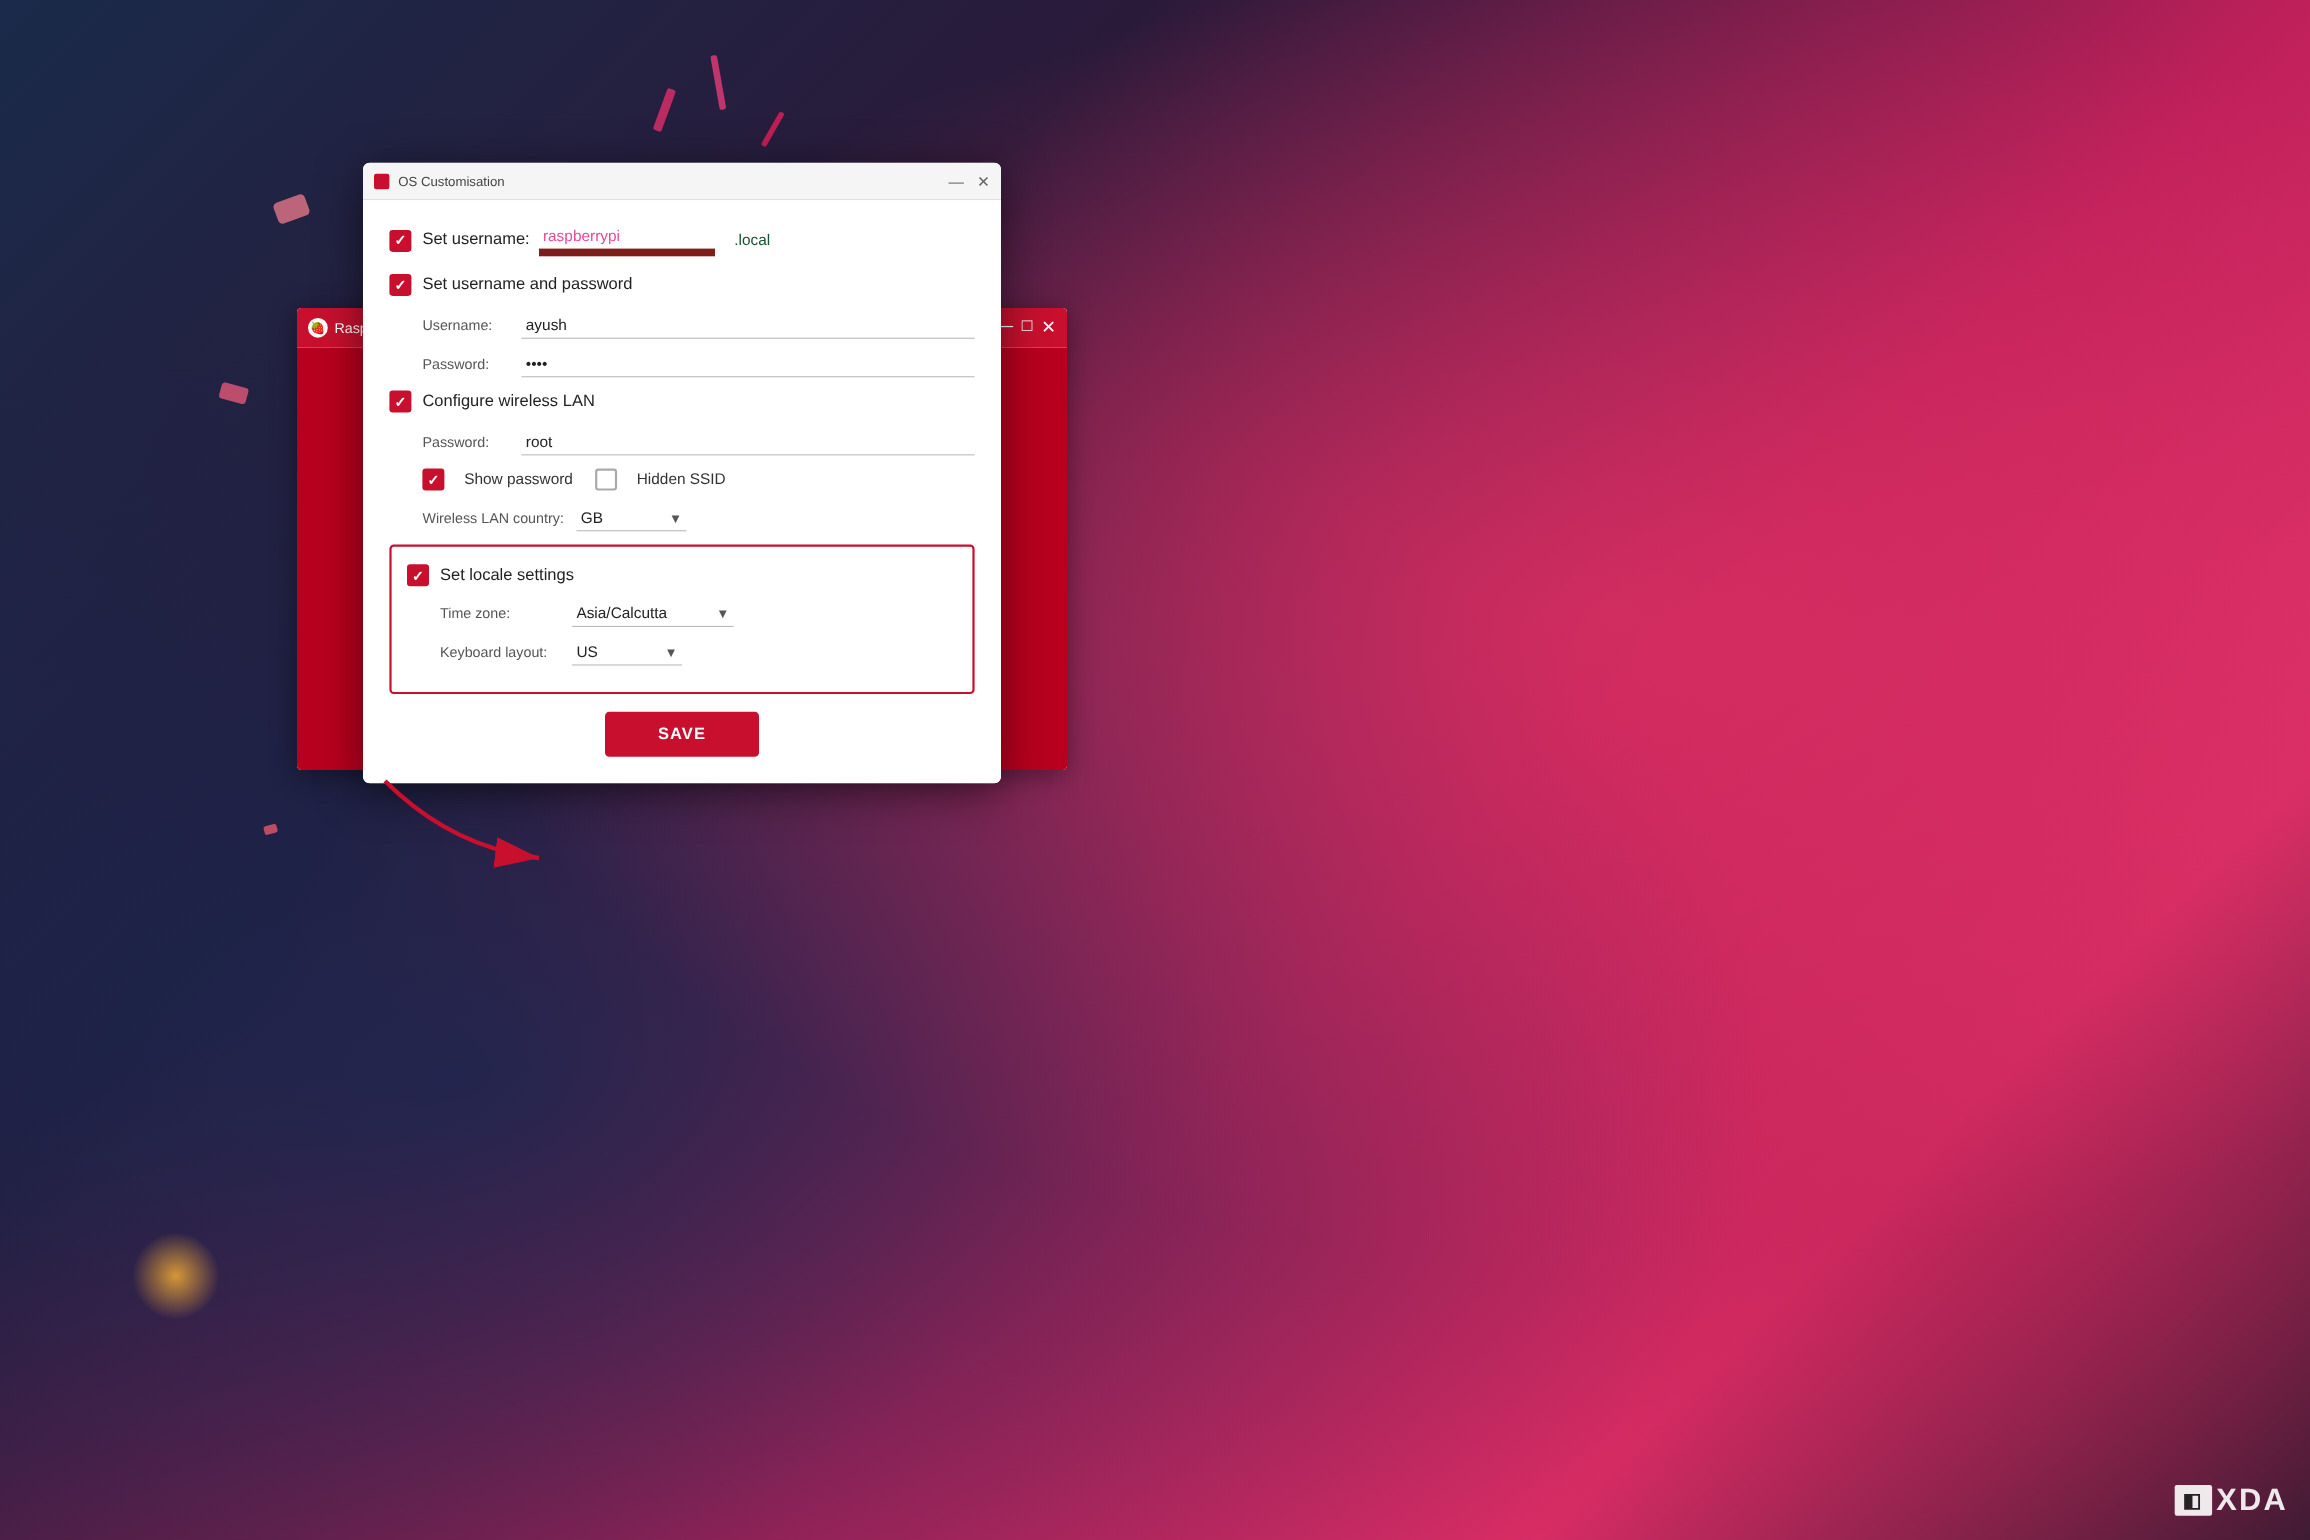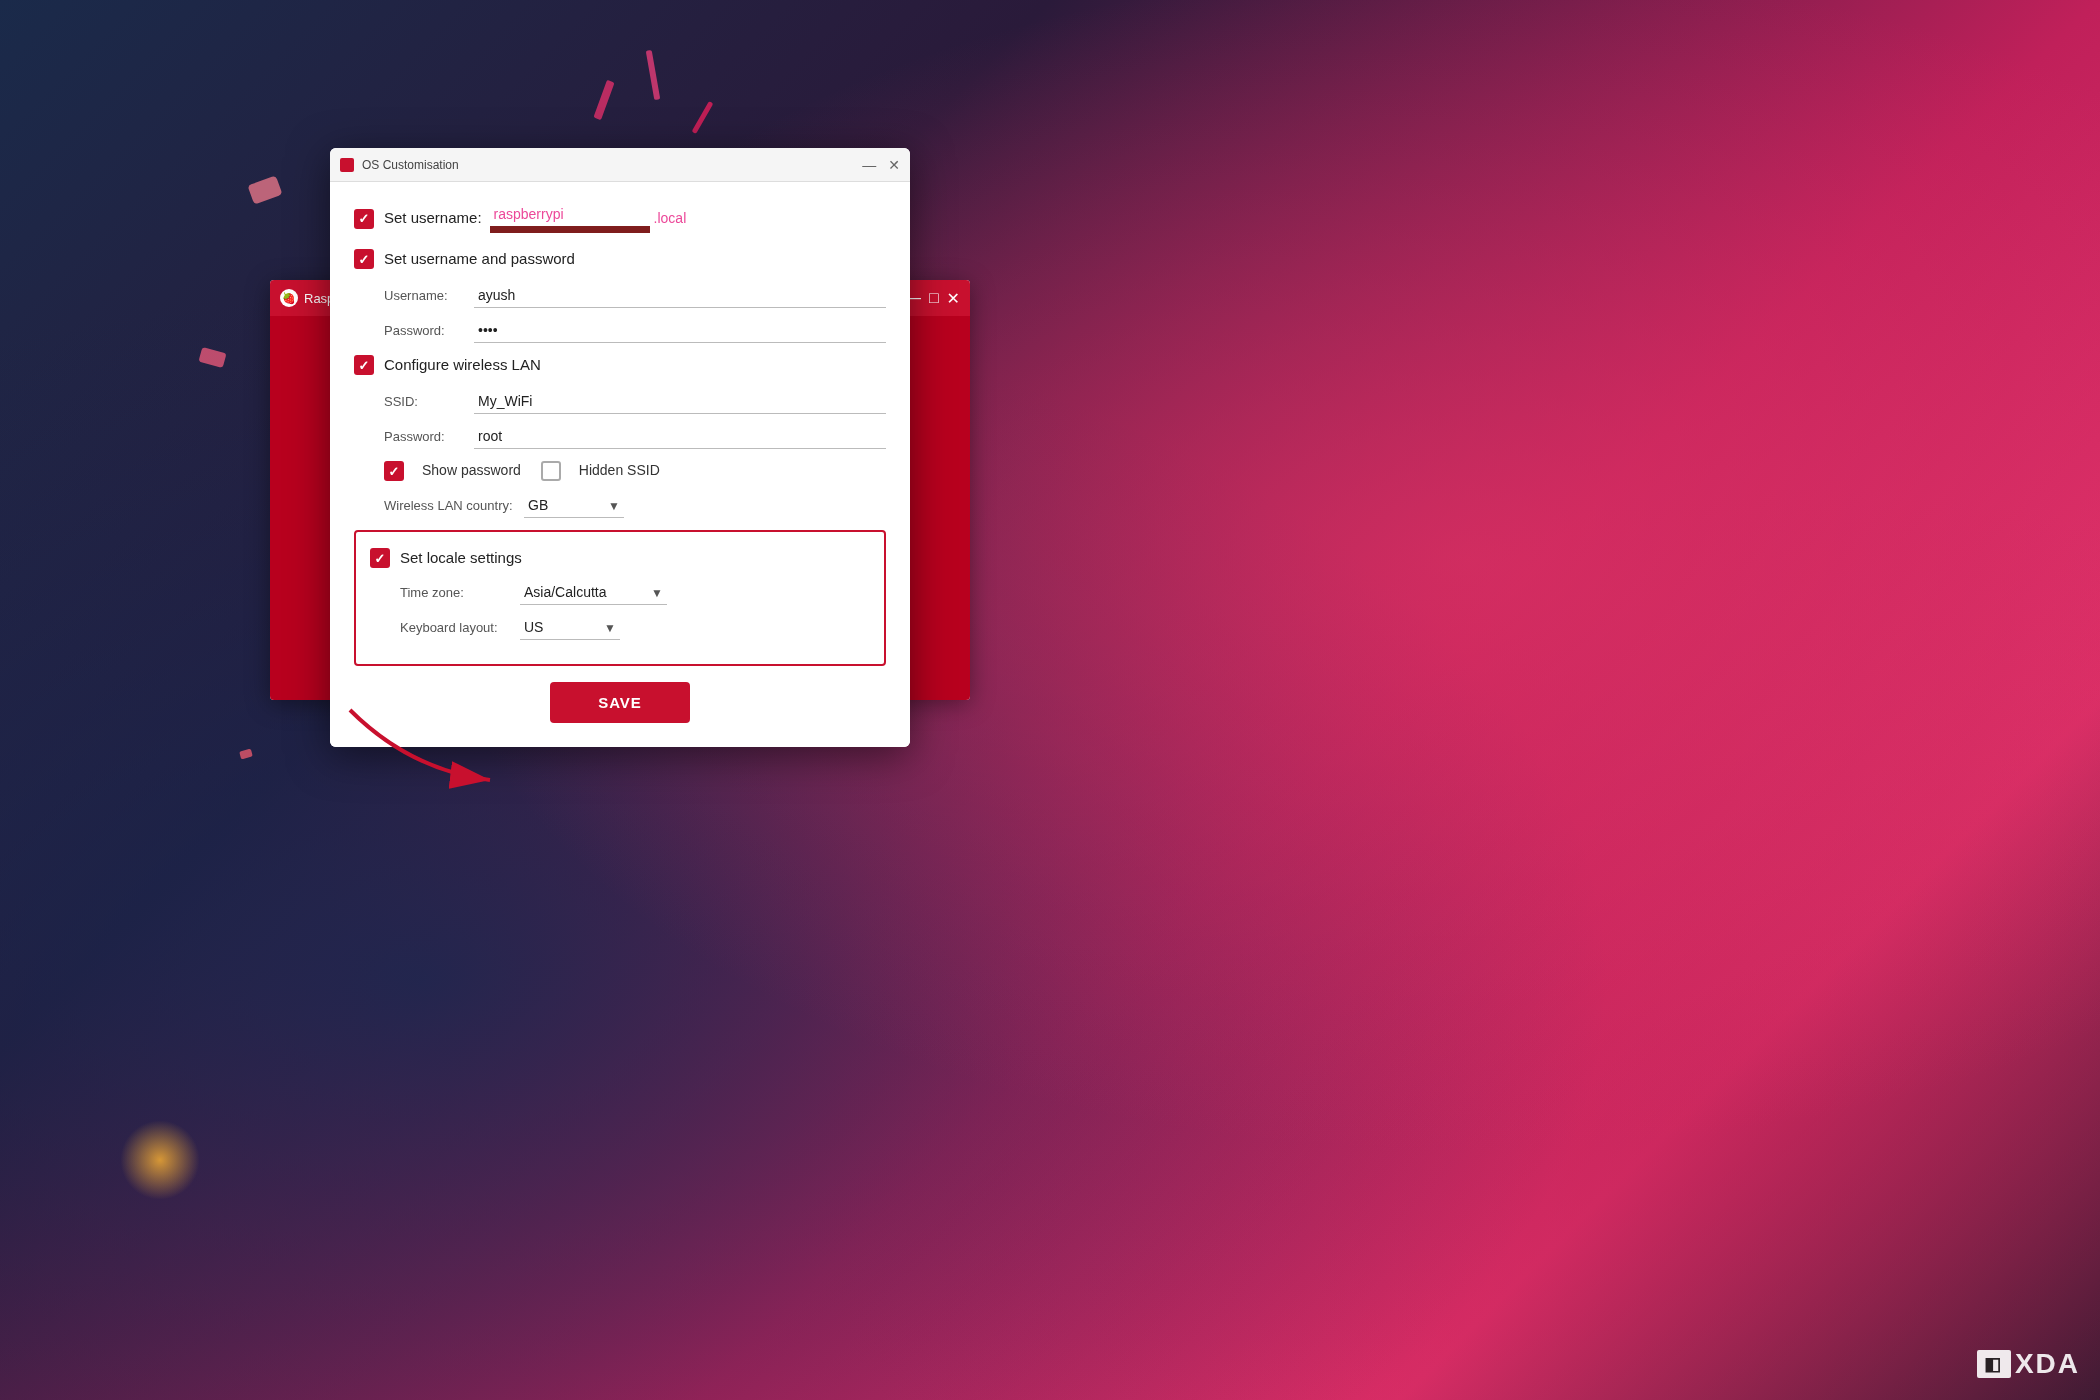--- a/index.html
+++ b/index.html
@@ -268,22 +268,22 @@
       border-bottom: 1px solid #bbb;
       padding: 4px 4px;
       font-size: 14px;
       color: #222;
       background: transparent;
       outline: none;
     }
 
     .field-suffix {
       font-size: 14px;
-      color: #ec4899;
-      margin-left: 4px;
+      color: #14532d;
+      margin-left: 18px;
     }
 
     
     .hostname-row {
       display: flex;
       align-items: center;
       margin-bottom: 14px;
     }
 
     .hostname-input {
@@ -530,24 +530,20 @@
       <input class="field-input" type="text" value="ayush" style="">
     </div>
     <div class="field-row">
       <span class="field-label">Password:</span>
       <input class="field-input" type="password" value="pass" style="">
     </div>
 
     <div class="section-row">
       <div class="checkbox"></div>
       <span class="section-label">Configure wireless LAN</span>
-    </div>
-    <div class="field-row">
-      <span class="field-label">SSID:</span>
-      <input class="field-input" type="text" value="My_WiFi" style="">
     </div>
     <div class="field-row">
       <span class="field-label">Password:</span>
       <input class="field-input" type="text" value="root" style="">
     </div>
 
     <div class="checkbox-row">
       <div class="checkbox-item">
         <div class="checkbox"></div>
         <span class="checkbox-item-label">Show password</span>

